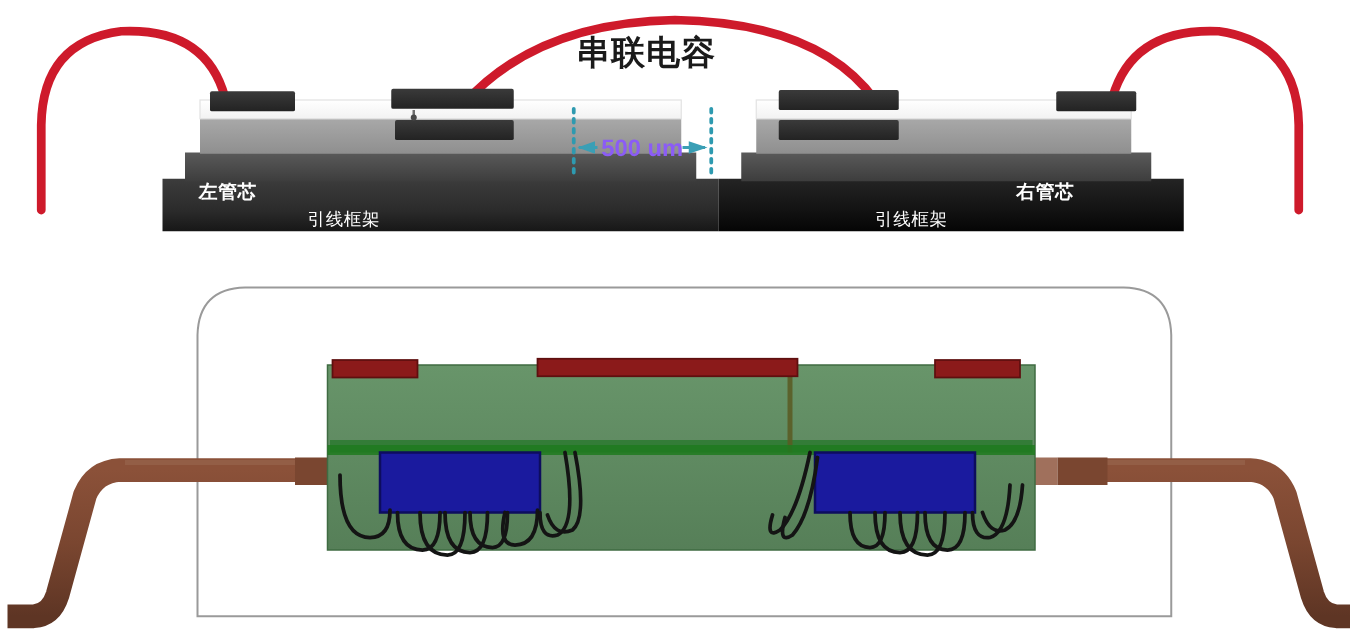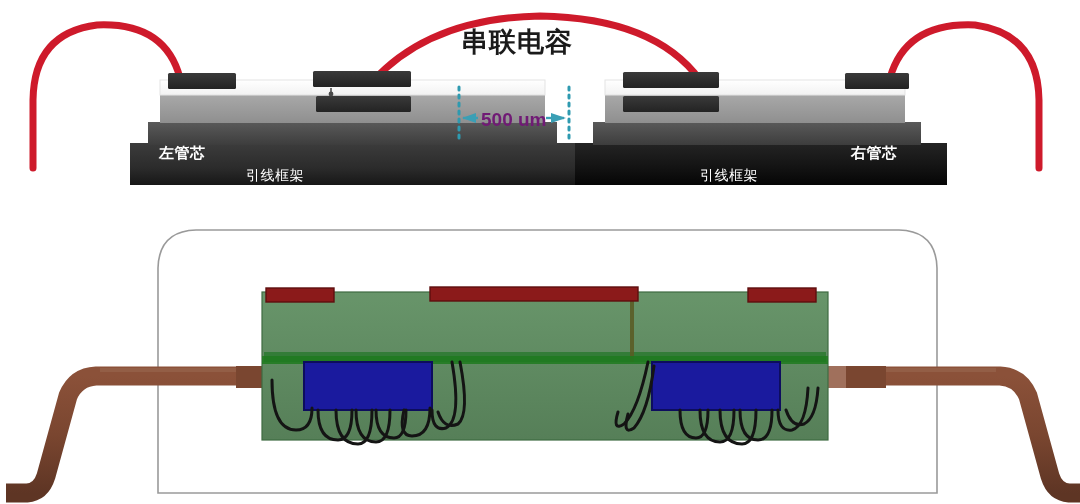--- a/index.html
+++ b/index.html
@@ -33,29 +33,28 @@
   }
   .title-label {
     font-size: 27px;
     font-weight: 700;
     color: #1a1a1a;
     letter-spacing: 1px;
   }
   .dim-label {
     font-size: 19px;
     font-weight: 700;
-    color: #701a75;
+    color: #8b5cf6;
     letter-spacing: 0px;
   }
   .die-label {
     font-size: 15px;
     font-weight: 700;
     color: #ffffff;
     letter-spacing: 0.5px;
-    font-family: Liberation Serif, serif;
   }
   .frame-label {
     font-size: 14px;
     font-weight: 400;
     color: #ffffff;
     letter-spacing: 0.5px;
   }
 </style>
 </head>
 <body>
@@ -201,17 +200,17 @@
   </svg>
 
   <div class="label title-label" style="left:461px; top:29px;">串联电容</div>
 
   <div class="label dim-label" style="left:481px; top:110px;">500 um</div>
 
   <div class="label die-label" style="left:159px; top:146px;">左管芯</div>
 
   <div class="label frame-label" style="left:246px; top:168px;">引线框架</div>
 
-  <div class="label die-label" style="left:813px; top:146px;margin-left:38px;">右管芯</div>
+  <div class="label die-label" style="left:813px; top:146px;">右管芯</div>
 
   <div class="label frame-label" style="left:700px; top:168px;">引线框架</div>
 
 </div>
 
 </body></html>

